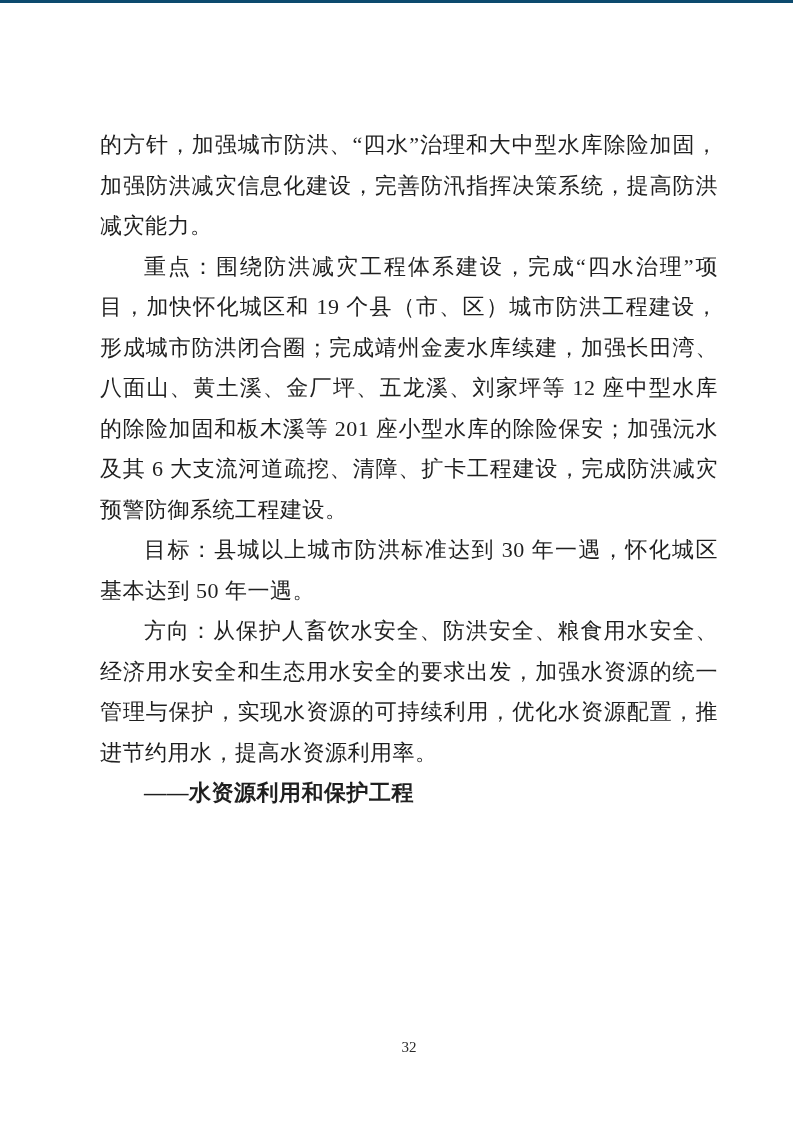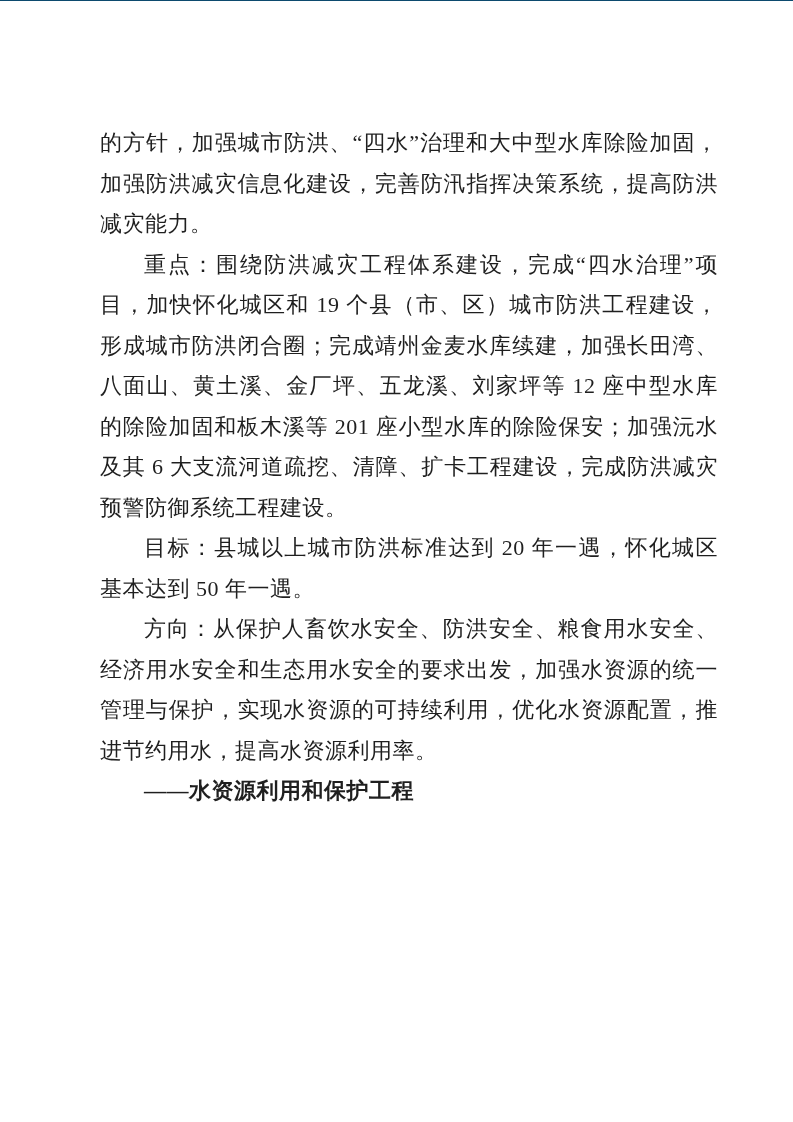--- a/index.html
+++ b/index.html
@@ -5,21 +5,21 @@
   html, body {
     margin: 0;
     padding: 0;
     background: #ffffff;
   }
   .page {
     position: relative;
     width: 793px;
     height: 1122px;
     background: #ffffff;
-    border-top: 1px solid #0c4a6e;
+    border-top: 3px solid #0c4a6e;
     overflow: hidden;
     font-family: "Liberation Serif", "DejaVu Serif", serif;
     color: #1f1f1f;
     box-sizing: border-box;
   }
   .content {
     position: absolute;
     left: 100px;
     top: 122px;
     width: 618px;
@@ -54,17 +54,20 @@
     font-family: "Liberation Serif", "DejaVu Serif", serif;
   }
 </style>
 </head>
 <body>
 
 <div class="page">
   <div class="content">
     <p class="para no-indent">的方针，加强城市防洪、“四水”治理和大中型水库除险加固，加强防洪减灾信息化建设，完善防汛指挥决策系统，提高防洪减灾能力。</p>
     <p class="para">重点：围绕防洪减灾工程体系建设，完成“四水治理”项目，加快怀化城区和 19 个县（市、区）城市防洪工程建设，形成城市防洪闭合圈；完成靖州金麦水库续建，加强长田湾、八面山、黄土溪、金厂坪、五龙溪、刘家坪等 12 座中型水库的除险加固和板木溪等 201 座小型水库的除险保安；加强沅水及其 6 大支流河道疏挖、清障、扩卡工程建设，完成防洪减灾预警防御系统工程建设。</p>
-    <p class="para">目标：县城以上城市防洪标准达到 20 年一遇，怀化城区基本达到 50 年一遇。</p>
+    <p class="para">目标：县城以上城市防洪标准达到 30 年一遇，怀化城区基本达到 50 年一遇。</p>
     <p class="para">方向：从保护人畜饮水安全、防洪安全、粮食用水安全、经济用水安全和生态用水安全的要求出发，加强水资源的统一管理与保护，实现水资源的可持续利用，优化水资源配置，推进节约用水，提高水资源利用率。</p>
     <p class="para heading">——水资源利用和保护工程</p>
+  </div>
+  <div class="footer">
+    <span class="page-number">32</span>
   </div>
 </div>
 
 </body></html>

